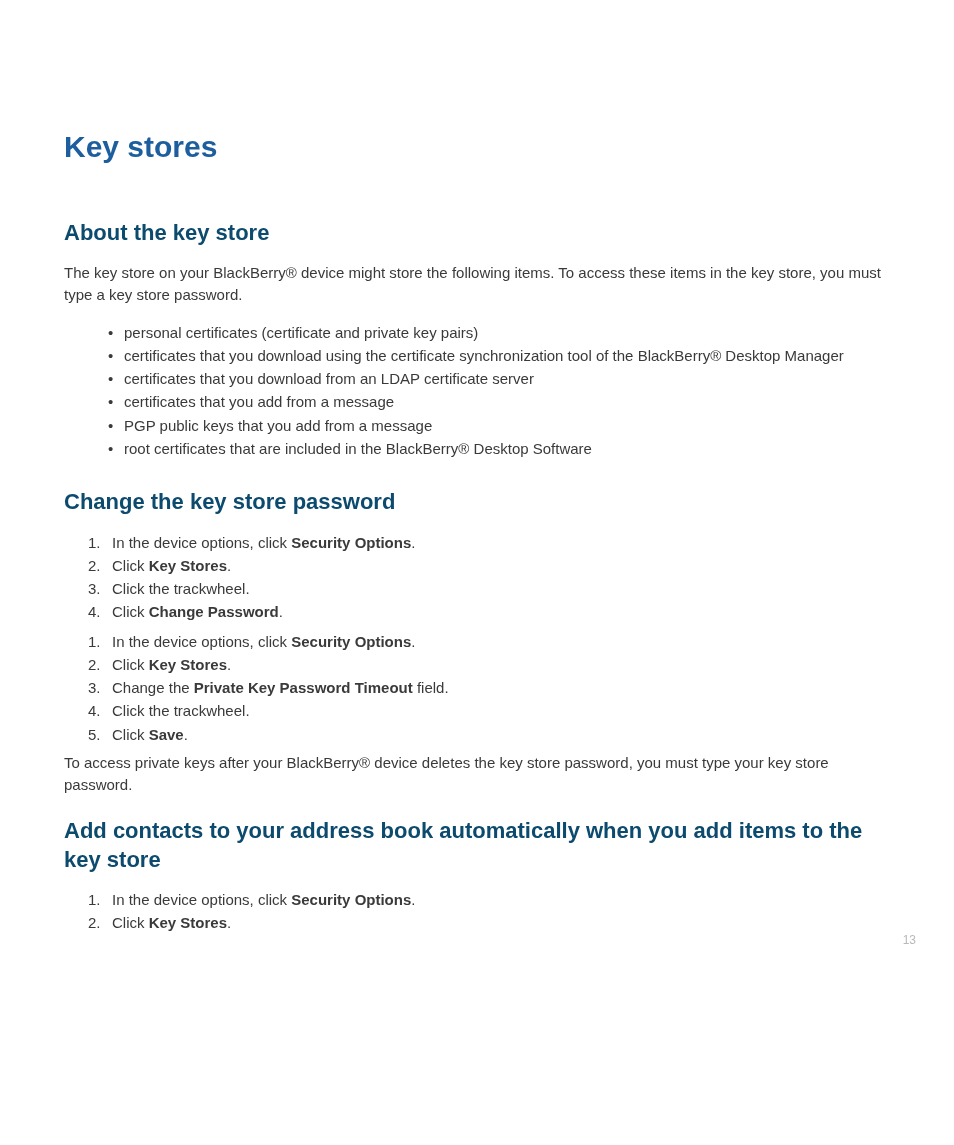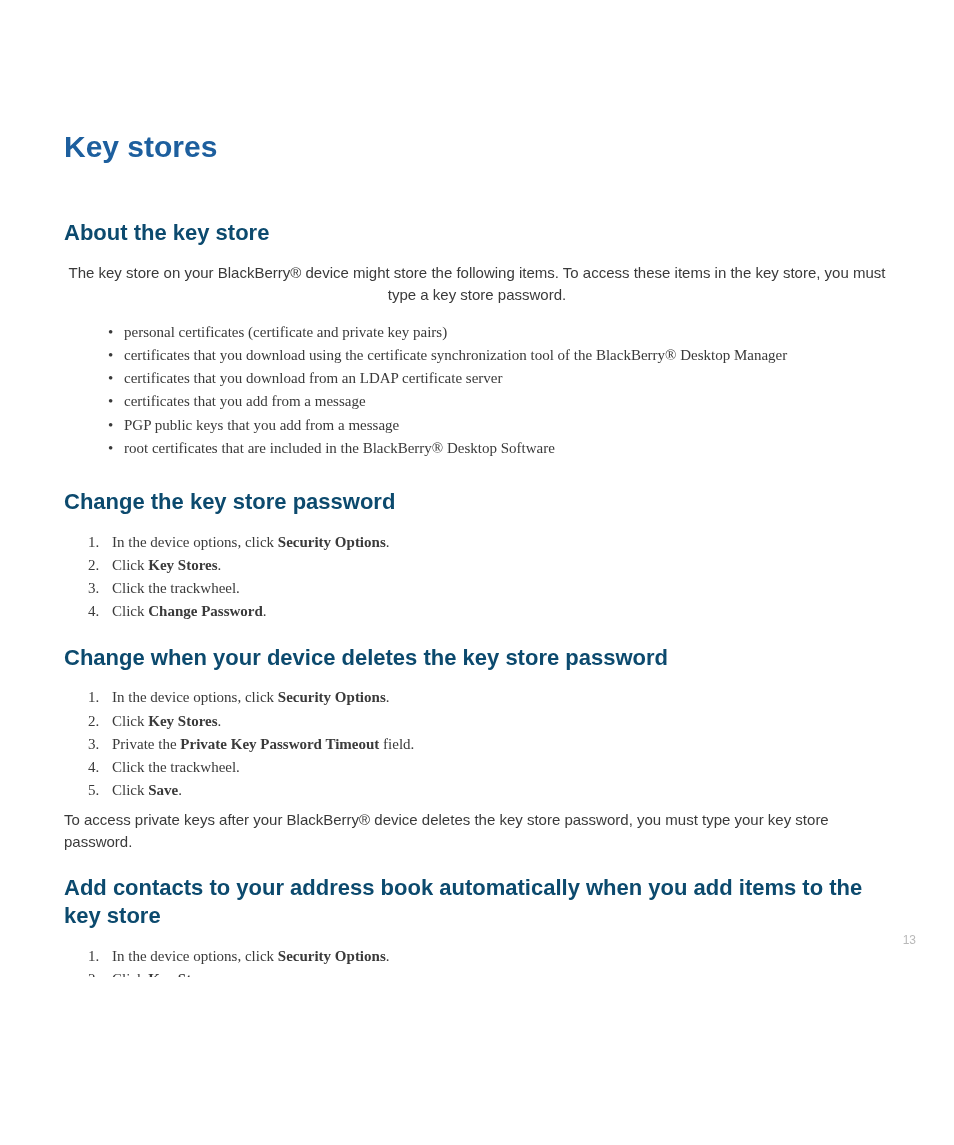--- a/index.html
+++ b/index.html
@@ -28,33 +28,31 @@
     font-weight: 700;
     color: #0c4a6e;
     margin: 20px 0 14px 0;
     line-height: 1.3;
   }
   .body-text {
     font-size: 15px;
     color: #3a3a3a;
     line-height: 1.5;
     margin: 0 0 14px 0;
-    text-align: center;
   }
   .note-text {
     font-size: 15px;
     color: #3a3a3a;
     line-height: 1.5;
     margin: 6px 0 18px 0;
   }
   ul.bullets {
     list-style: none;
     padding: 0;
     margin: 0 0 28px 0;
-    font-family: Liberation Serif, serif;
   }
   ul.bullets li {
     position: relative;
     padding-left: 60px;
     font-size: 15px;
     color: #3a3a3a;
     line-height: 1.55;
   }
   ul.bullets li::before {
     content: "•";
@@ -70,21 +68,20 @@
     list-style: none;
     counter-reset: step;
   }
   ol.steps li {
     counter-increment: step;
     position: relative;
     padding-left: 48px;
     font-size: 15px;
     color: #3a3a3a;
     line-height: 1.55;
-    font-family: Liberation Serif, serif;
   }
   ol.steps li::before {
     content: counter(step) ".";
     position: absolute;
     left: 24px;
     top: 0;
   }
   .bold {
     font-weight: 700;
   }
@@ -114,25 +111,24 @@
   </ul>
 
   <h2 class="h2">Change the key store password</h2>
   <ol class="steps">
     <li><span>In the device options, click </span><span class="bold">Security Options</span><span>.</span></li>
     <li><span>Click </span><span class="bold">Key Stores</span><span>.</span></li>
     <li><span>Click the trackwheel.</span><span class="bold"></span><span></span></li>
     <li><span>Click </span><span class="bold">Change Password</span><span>.</span></li>
   </ol>
 
-  <h2 class="h2">Change when your device deletes the key store password</h2>
   <ol class="steps">
     <li><span>In the device options, click </span><span class="bold">Security Options</span><span>.</span></li>
     <li><span>Click </span><span class="bold">Key Stores</span><span>.</span></li>
-    <li><span>Private the </span><span class="bold">Private Key Password Timeout</span><span> field.</span></li>
+    <li><span>Change the </span><span class="bold">Private Key Password Timeout</span><span> field.</span></li>
     <li><span>Click the trackwheel.</span><span class="bold"></span><span></span></li>
     <li><span>Click </span><span class="bold">Save</span><span>.</span></li>
   </ol>
   <p class="note-text">To access private keys after your BlackBerry® device deletes the key store password, you must type your key store password.</p>
 
   <h2 class="h2">Add contacts to your address book automatically when you add items to the key store</h2>
   <ol class="steps">
     <li><span>In the device options, click </span><span class="bold">Security Options</span><span>.</span></li>
     <li><span>Click </span><span class="bold">Key Stores</span><span>.</span></li>
   </ol>

